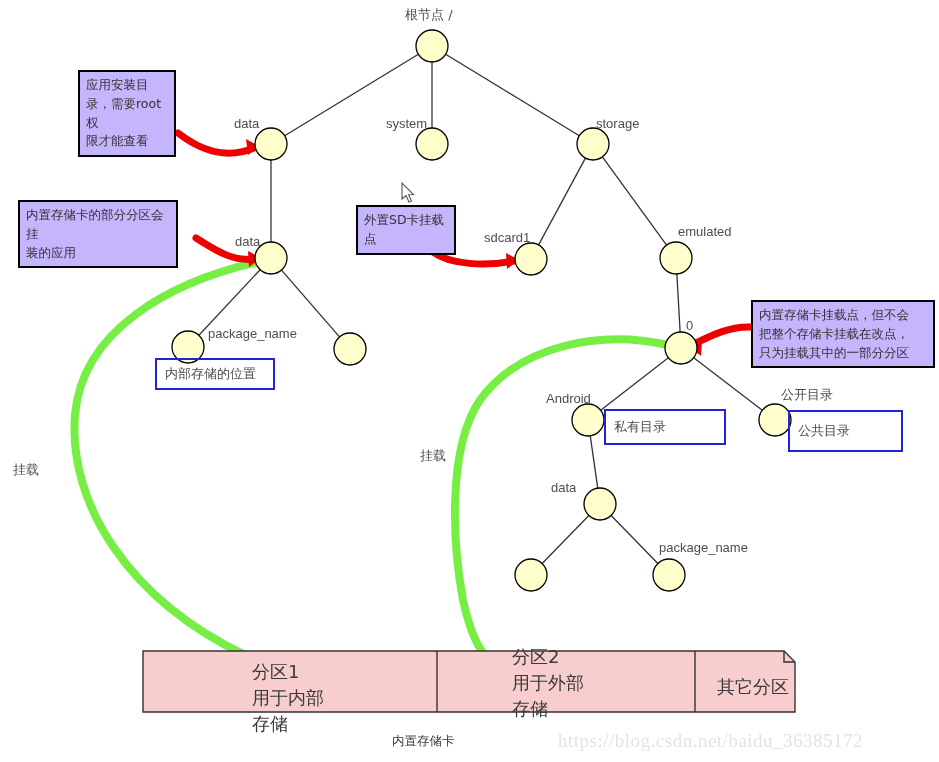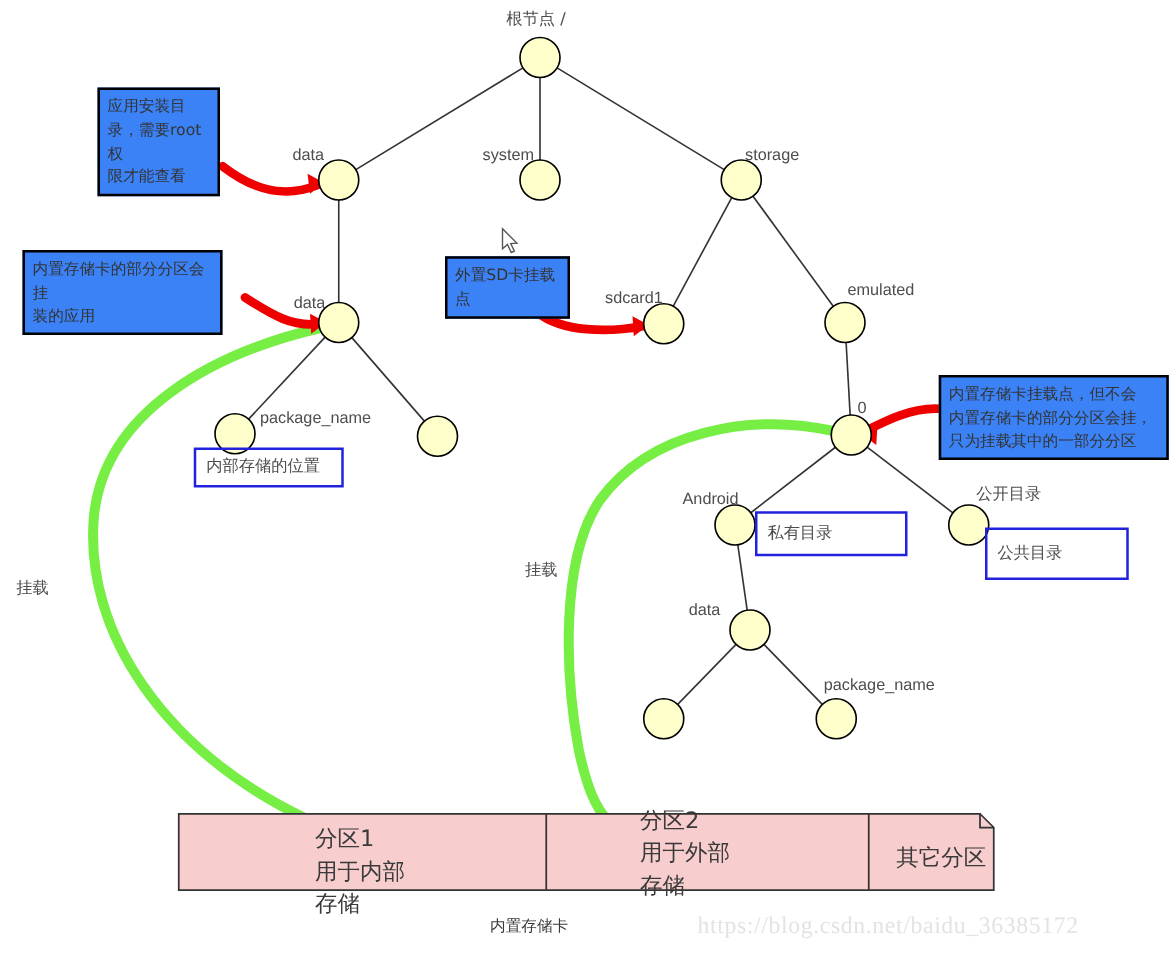--- a/index.html
+++ b/index.html
@@ -30,21 +30,21 @@
     color: #4d4d4d;
     white-space: nowrap;
     font-family: "Liberation Sans", "DejaVu Sans", sans-serif;
   }
   .cjk {
     font-family: "DejaVu Sans", "Liberation Sans", sans-serif;
   }
   .note-box {
     position: absolute;
     border: 2px solid #000000;
-    background: #3b82f6;
+    background: #c4b5fd;
     color: #333333;
     font-size: 12.5px;
     line-height: 1.5;
     padding: 4px 6px;
     box-sizing: border-box;
     font-family: "DejaVu Sans", "Liberation Sans", sans-serif;
   }
   .blue-box {
     position: absolute;
     border: 2px solid #2222dd;
@@ -182,33 +182,33 @@
       <div class="note-box" style="left: 18px; top: 200px; width: 160px; min-height: 63px;">
         <div>内置存储卡的部分分区会挂</div>
         <div>装的应用</div>
       </div>
       <div class="note-box" style="left: 356px; top: 205px; width: 100px; min-height: 45px;">
         <div>外置SD卡挂载</div>
         <div>点</div>
       </div>
       <div class="note-box" style="left: 751px; top: 300px; width: 184px; min-height: 65px;">
         <div>内置存储卡挂载点，但不会</div>
-        <div>内置存储卡的部分分区会挂，</div>
+        <div>把整个存储卡挂载在改点，</div>
         <div>只为挂载其中的一部分分区</div>
       </div>
     </div>
 
   <div id="blue-layer">
       <div class="blue-box" style="left: 155px; top: 358px; width: 120px; height: 23px;">
         <span>内部存储的位置</span>
       </div>
       <div class="blue-box" style="left: 604px; top: 409px; width: 122px; height: 36px;">
         <span>私有目录</span>
       </div>
-      <div class="blue-box" style="left: 788px; top: 410px; width: 115px; height: 42px; margin-top: 12px;">
+      <div class="blue-box" style="left: 788px; top: 410px; width: 115px; height: 42px;">
         <span>公共目录</span>
       </div>
     </div>
 
   <div id="mount-layer">
       <div class="mount-label" style="left: 13px; top: 461px;">挂载</div>
       <div class="mount-label" style="left: 420px; top: 447px;">挂载</div>
     </div>
 
   <div id="partition-text-layer">

